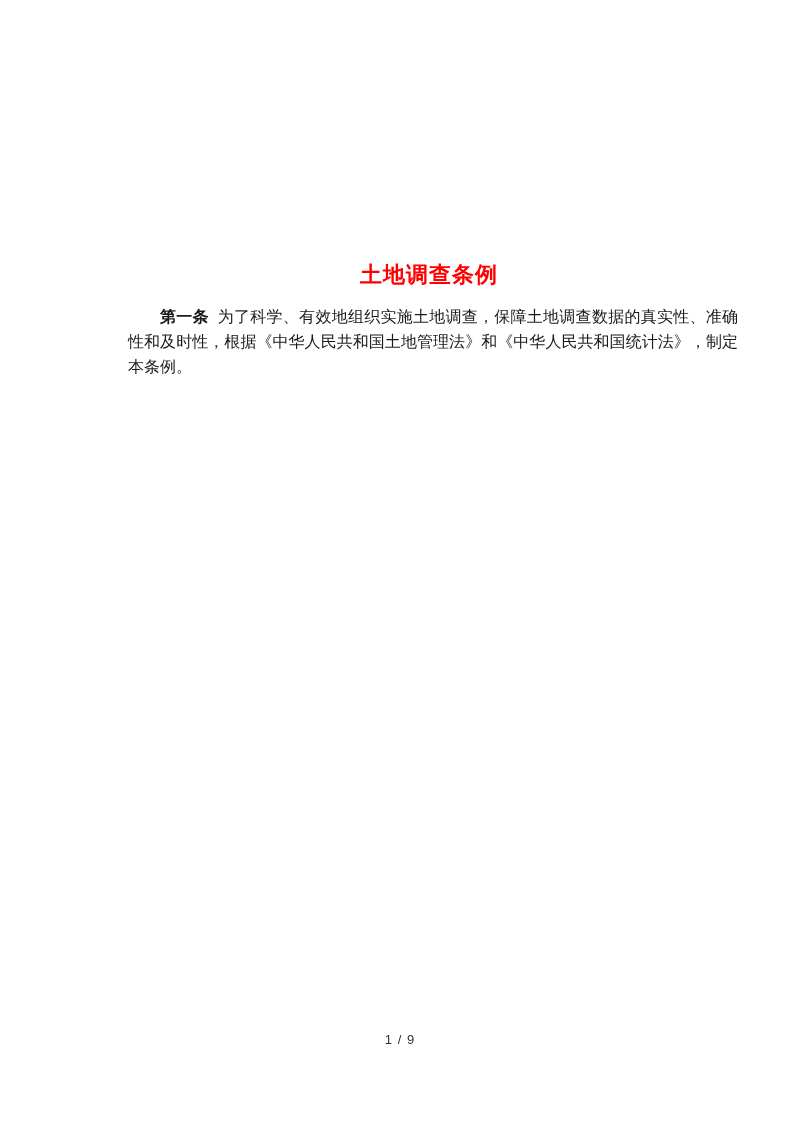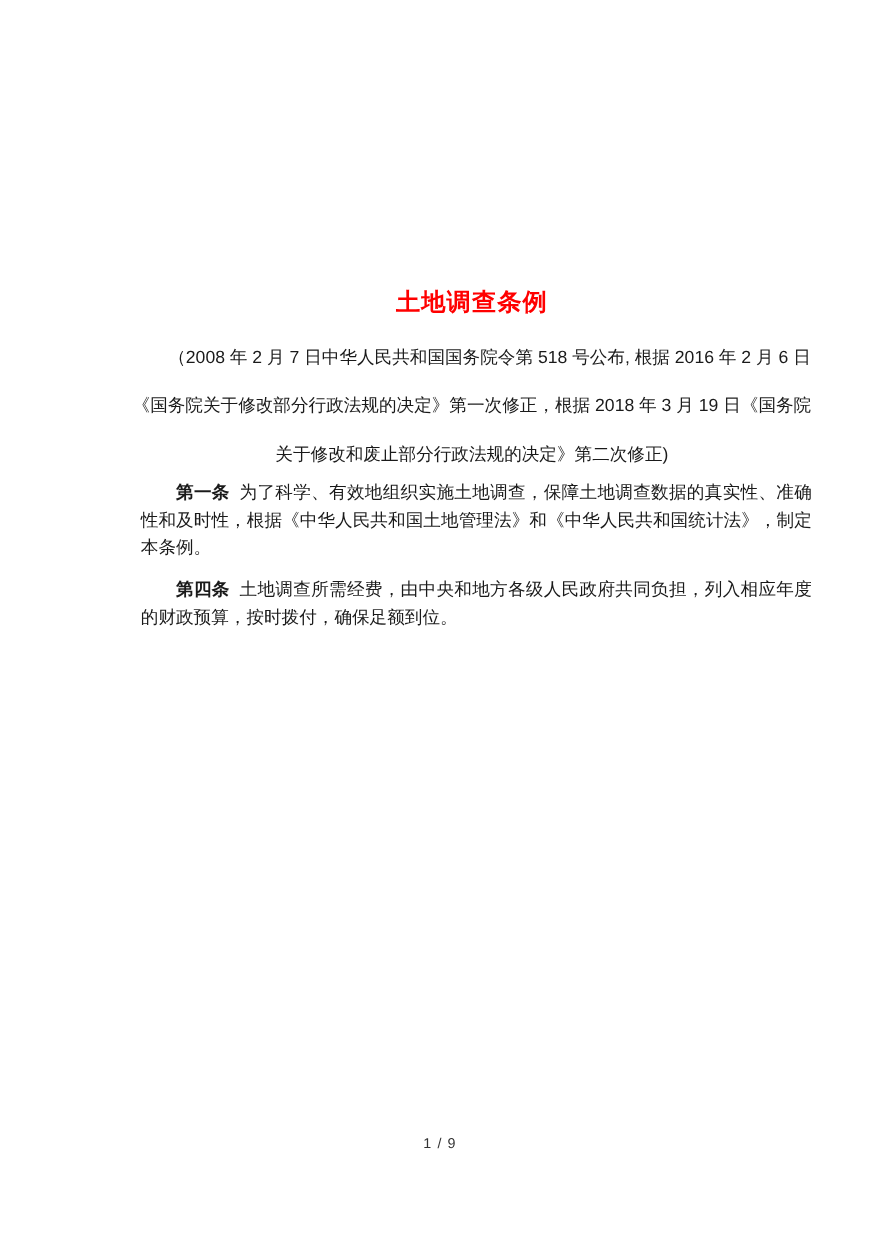--- a/index.html
+++ b/index.html
@@ -66,29 +66,25 @@
   }
 </style>
 </head>
 <body>
 
 <div class="page">
   <div class="content">
 
     <h1 class="doc-title">土地调查条例</h1>
 
-    <p class="preamble">（2008 年 2 月 7 日中华人民共和国国务院令第 518 号公布, 根据 2016 年 2 月 6 日《国务院关于修改部分行政法规的决定》第一次修正，根据 2018 年 3 月 19 日《国务院关于修改和废止部分行政法规的决定》第二次修正)</p>
 
 
     <p class="article">
       <span class="article-num">第一条</span><span>为了科学、有效地组织实施土地调查，保障土地调查数据的真实性、准确性和及时性，根据《中华人民共和国土地管理法》和《中华人民共和国统计法》，制定本条例。</span>
     </p>
 
 
 
-    <p class="article">
-      <span class="article-num">第四条</span><span>土地调查所需经费，由中央和地方各级人民政府共同负担，列入相应年度的财政预算，按时拨付，确保足额到位。</span>
-    </p>
 
   </div>
 
   <div class="page-footer">1 / 9</div>
 </div>
 
 </body></html>

